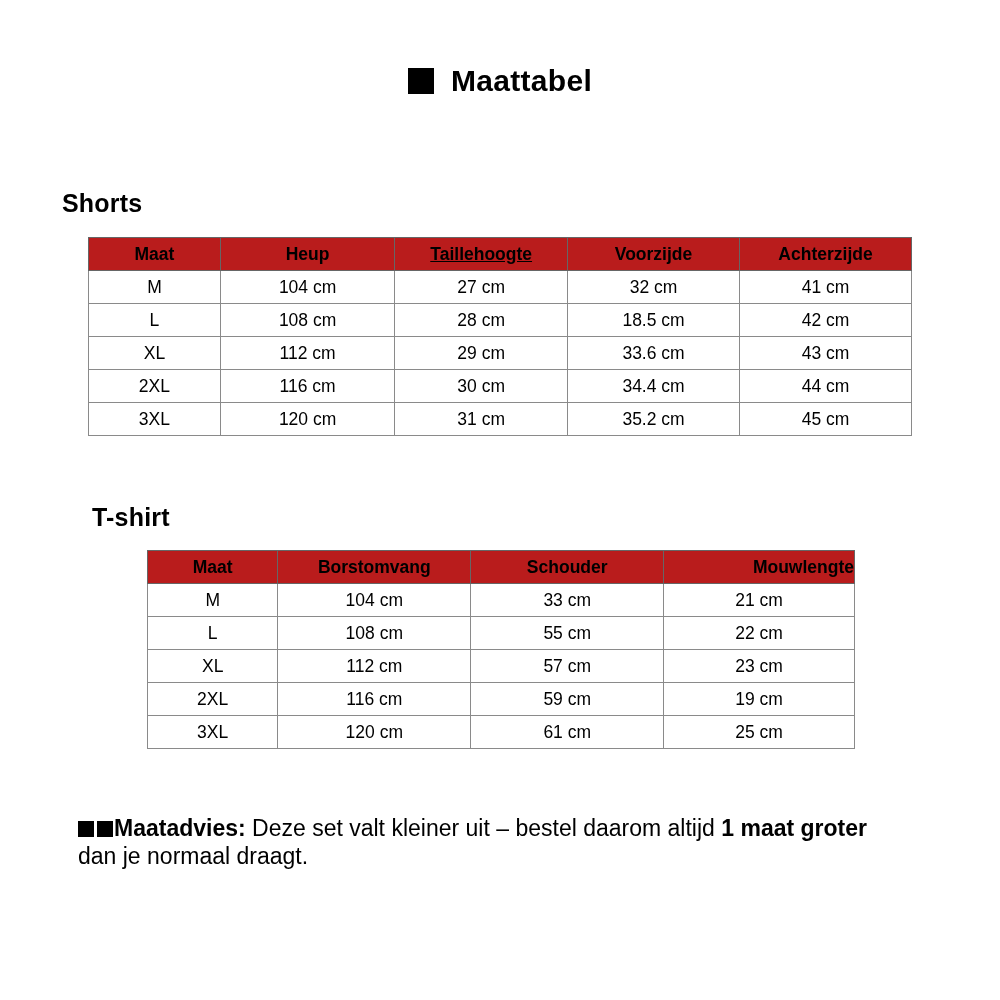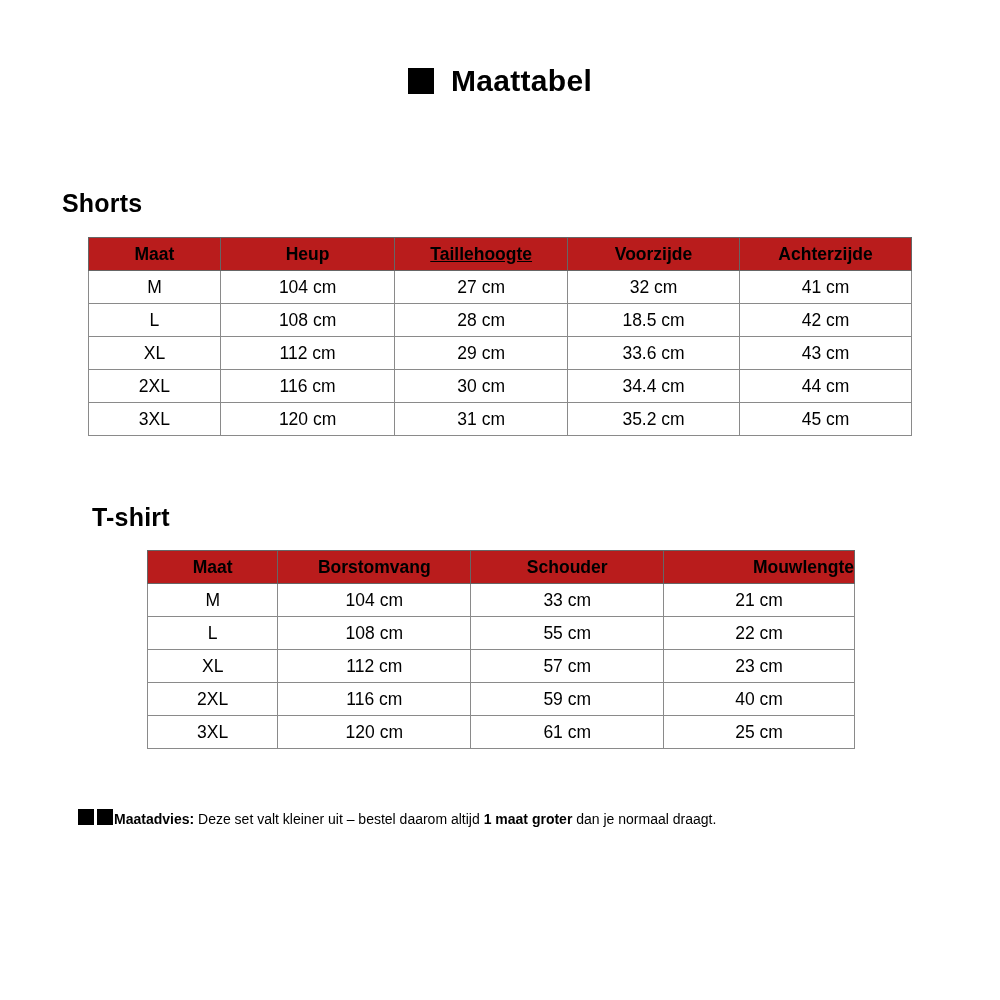--- a/index.html
+++ b/index.html
@@ -88,21 +88,21 @@
   #tshirt-table th:nth-child(2) { width: 27.3%; }
   #tshirt-table th:nth-child(3) { width: 27.3%; }
   #tshirt-table th:nth-child(4) { width: 27%; text-align: right; }
 
   
   .advice {
     position: absolute;
     left: 78px;
     top: 791px;
     width: 802px;
-    font-size: 14px;
+    font-size: 23px;
     line-height: 28px;
   }
   .advice-square {
     display: inline-block;
     width: 16px;
     height: 16px;
     background: #000000;
     vertical-align: -1px;
   }
   .advice-square + .advice-square { margin-left: 3px; margin-right: 1px; }
@@ -196,21 +196,21 @@
         <tr>
           <td>XL</td>
           <td>112 cm</td>
           <td>57 cm</td>
           <td>23 cm</td>
         </tr>
         <tr>
           <td>2XL</td>
           <td>116 cm</td>
           <td>59 cm</td>
-          <td>40 cm</td>
+          <td>19 cm</td>
         </tr>
         <tr>
           <td>3XL</td>
           <td>120 cm</td>
           <td>61 cm</td>
           <td>25 cm</td>
         </tr>
       </tbody>
     </table>
 

